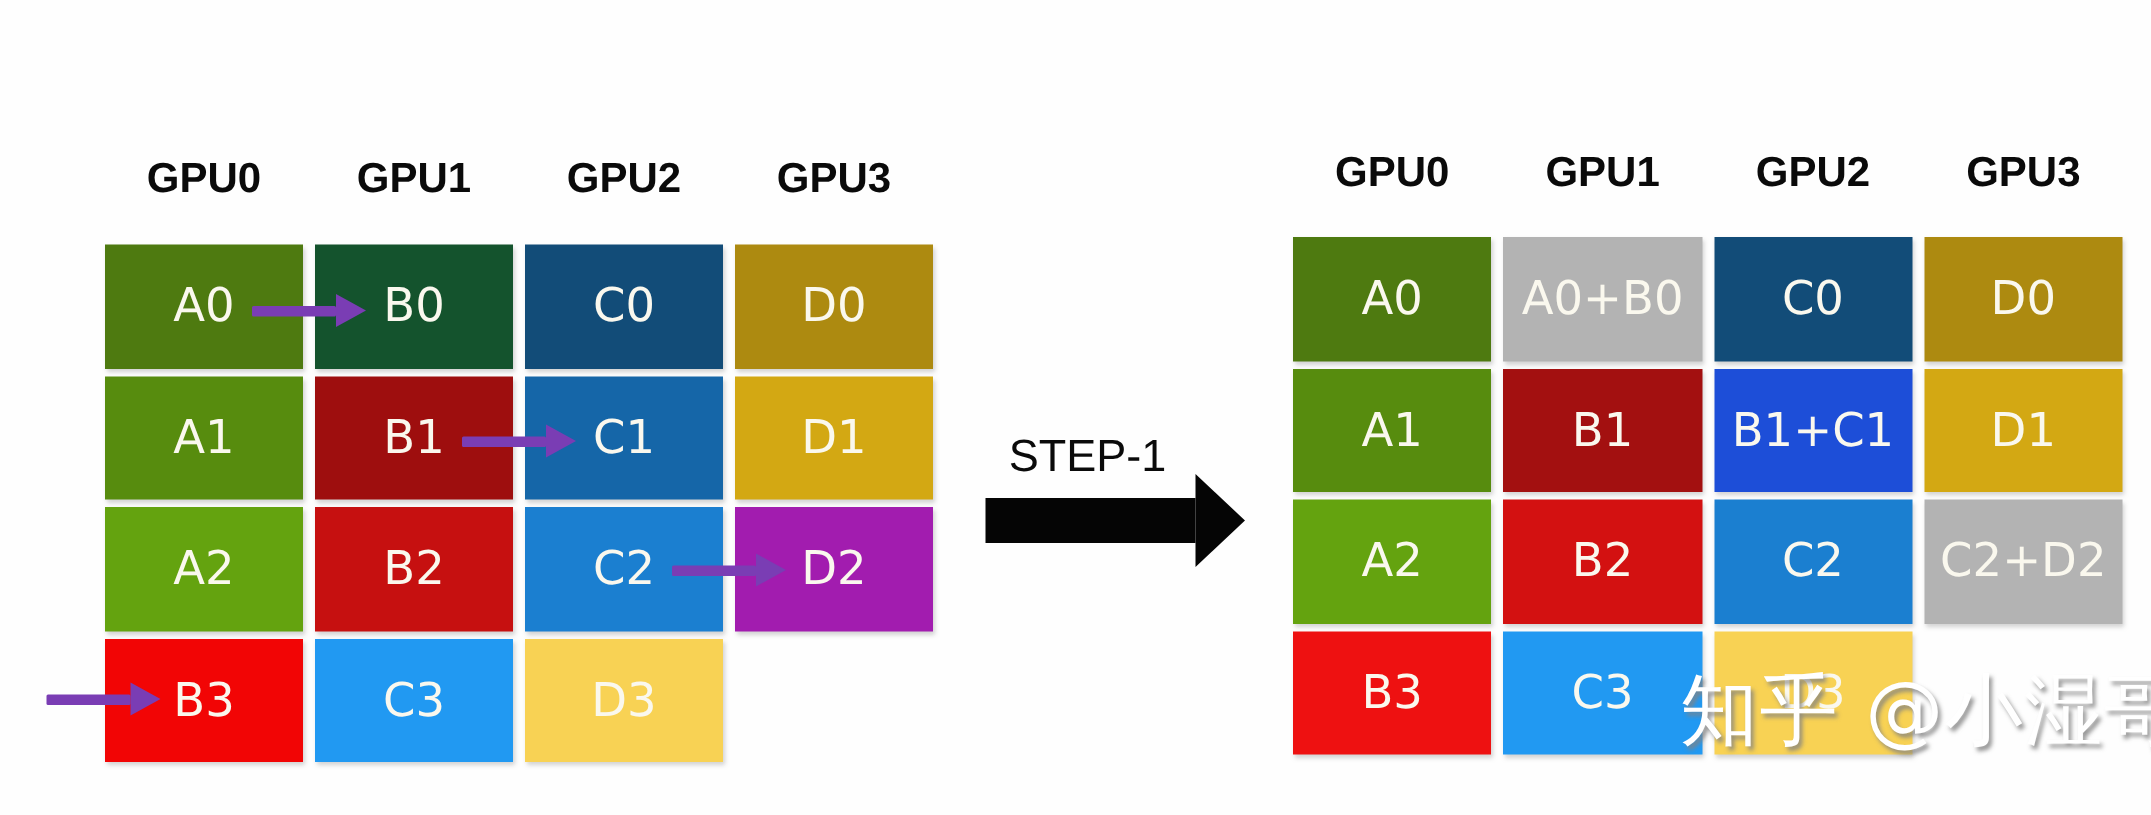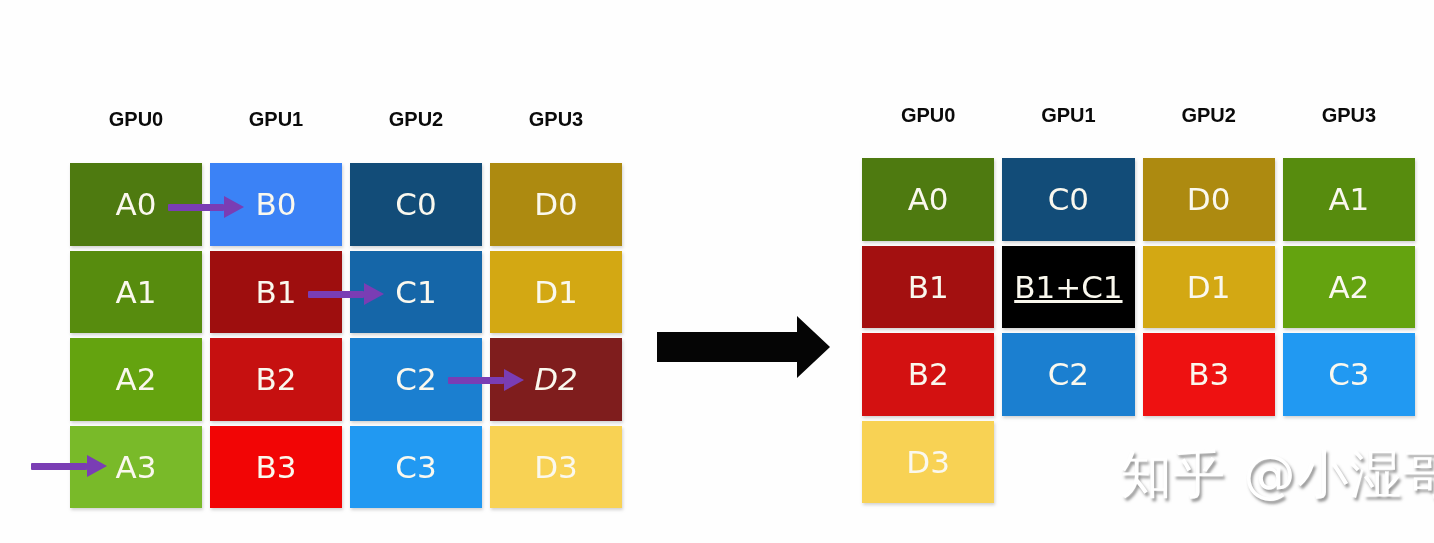--- a/index.html
+++ b/index.html
@@ -23,21 +23,21 @@
 
   .headers {
     display: grid;
     grid-template-columns: repeat(4, 1fr);
     column-gap: 8px;
     height: 36px;
   }
   .hdr {
     text-align: center;
     font-weight: bold;
-    font-size: 20px;
+    font-size: 28px;
     line-height: 34px;
     color: #0a0a0a;
     font-family: "Liberation Sans", sans-serif;
   }
   #grid-before .cells { margin-top: 25px; }
   #grid-after  .cells { margin-top: 24px; }
   .cells {
     display: grid;
     grid-template-columns: repeat(4, 1fr);
     grid-template-rows: repeat(4, 1fr);
@@ -124,59 +124,61 @@
 
   <section class="grid-block" id="grid-before">
     <div class="headers">
         <div class="hdr">GPU0</div>
         <div class="hdr">GPU1</div>
         <div class="hdr">GPU2</div>
         <div class="hdr">GPU3</div>
       </div>
     <div class="cells">
         <div class="cell" style="background: rgb(78, 122, 16);">A0</div>
-        <div class="cell" style="background: #3b82f6;">B0</div>
+        <div class="cell" style="background: #14532d;">B0</div>
         <div class="cell" style="background: rgb(18, 76, 120);">C0</div>
         <div class="cell" style="background: rgb(173, 138, 16);">D0</div>
         <div class="cell" style="background: rgb(87, 140, 14);">A1</div>
         <div class="cell" style="background: rgb(158, 14, 14);">B1</div>
         <div class="cell" style="background: rgb(21, 102, 168);">C1</div>
         <div class="cell" style="background: rgb(211, 168, 19);">D1</div>
         <div class="cell" style="background: rgb(100, 163, 15);">A2</div>
         <div class="cell" style="background: rgb(198, 16, 16);">B2</div>
         <div class="cell" style="background: rgb(27, 127, 208);">C2</div>
-        <div class="cell" style="background: #7f1d1d; font-style: italic;">D2</div>
-        <div class="cell" style="background: rgb(121, 186, 41);">A3</div>
+        <div class="cell" style="background: #a21caf;">D2</div>
         <div class="cell" style="background: rgb(242, 5, 5);">B3</div>
         <div class="cell" style="background: rgb(33, 153, 242);">C3</div>
         <div class="cell" style="background: rgb(248, 210, 84);">D3</div>
       </div>
   </section>
 
+  <div class="step-label">STEP-1</div>
   <div class="step-arrow-body"></div>
   <div class="step-arrow-head"></div>
 
   <section class="grid-block" id="grid-after">
     <div class="headers">
         <div class="hdr">GPU0</div>
         <div class="hdr">GPU1</div>
         <div class="hdr">GPU2</div>
         <div class="hdr">GPU3</div>
       </div>
     <div class="cells">
         <div class="cell" style="background: rgb(78, 122, 16);">A0</div>
+        <div class="cell" style="background: rgb(179, 179, 179);">A0+B0</div>
         <div class="cell" style="background: rgb(18, 76, 120);">C0</div>
         <div class="cell" style="background: rgb(173, 138, 16);">D0</div>
         <div class="cell" style="background: rgb(87, 140, 14);">A1</div>
         <div class="cell" style="background: rgb(163, 16, 16);">B1</div>
-        <div class="cell" style="background: #000000; text-decoration: underline;">B1+C1</div>
+        <div class="cell" style="background: #1d4ed8;">B1+C1</div>
         <div class="cell" style="background: rgb(211, 168, 19);">D1</div>
         <div class="cell" style="background: rgb(100, 163, 15);">A2</div>
         <div class="cell" style="background: rgb(211, 17, 17);">B2</div>
         <div class="cell" style="background: rgb(27, 127, 208);">C2</div>
+        <div class="cell" style="background: rgb(179, 179, 179);">C2+D2</div>
         <div class="cell" style="background: rgb(238, 17, 17);">B3</div>
         <div class="cell" style="background: rgb(33, 153, 242);">C3</div>
         <div class="cell" style="background: rgb(248, 210, 84);">D3</div>
       </div>
   </section>
 
   <div class="watermark">知乎 @小湿哥</div>
 
 <div class="parrow" style="left: 168px; top: 196px;">
       <span class="shaft"></span>

